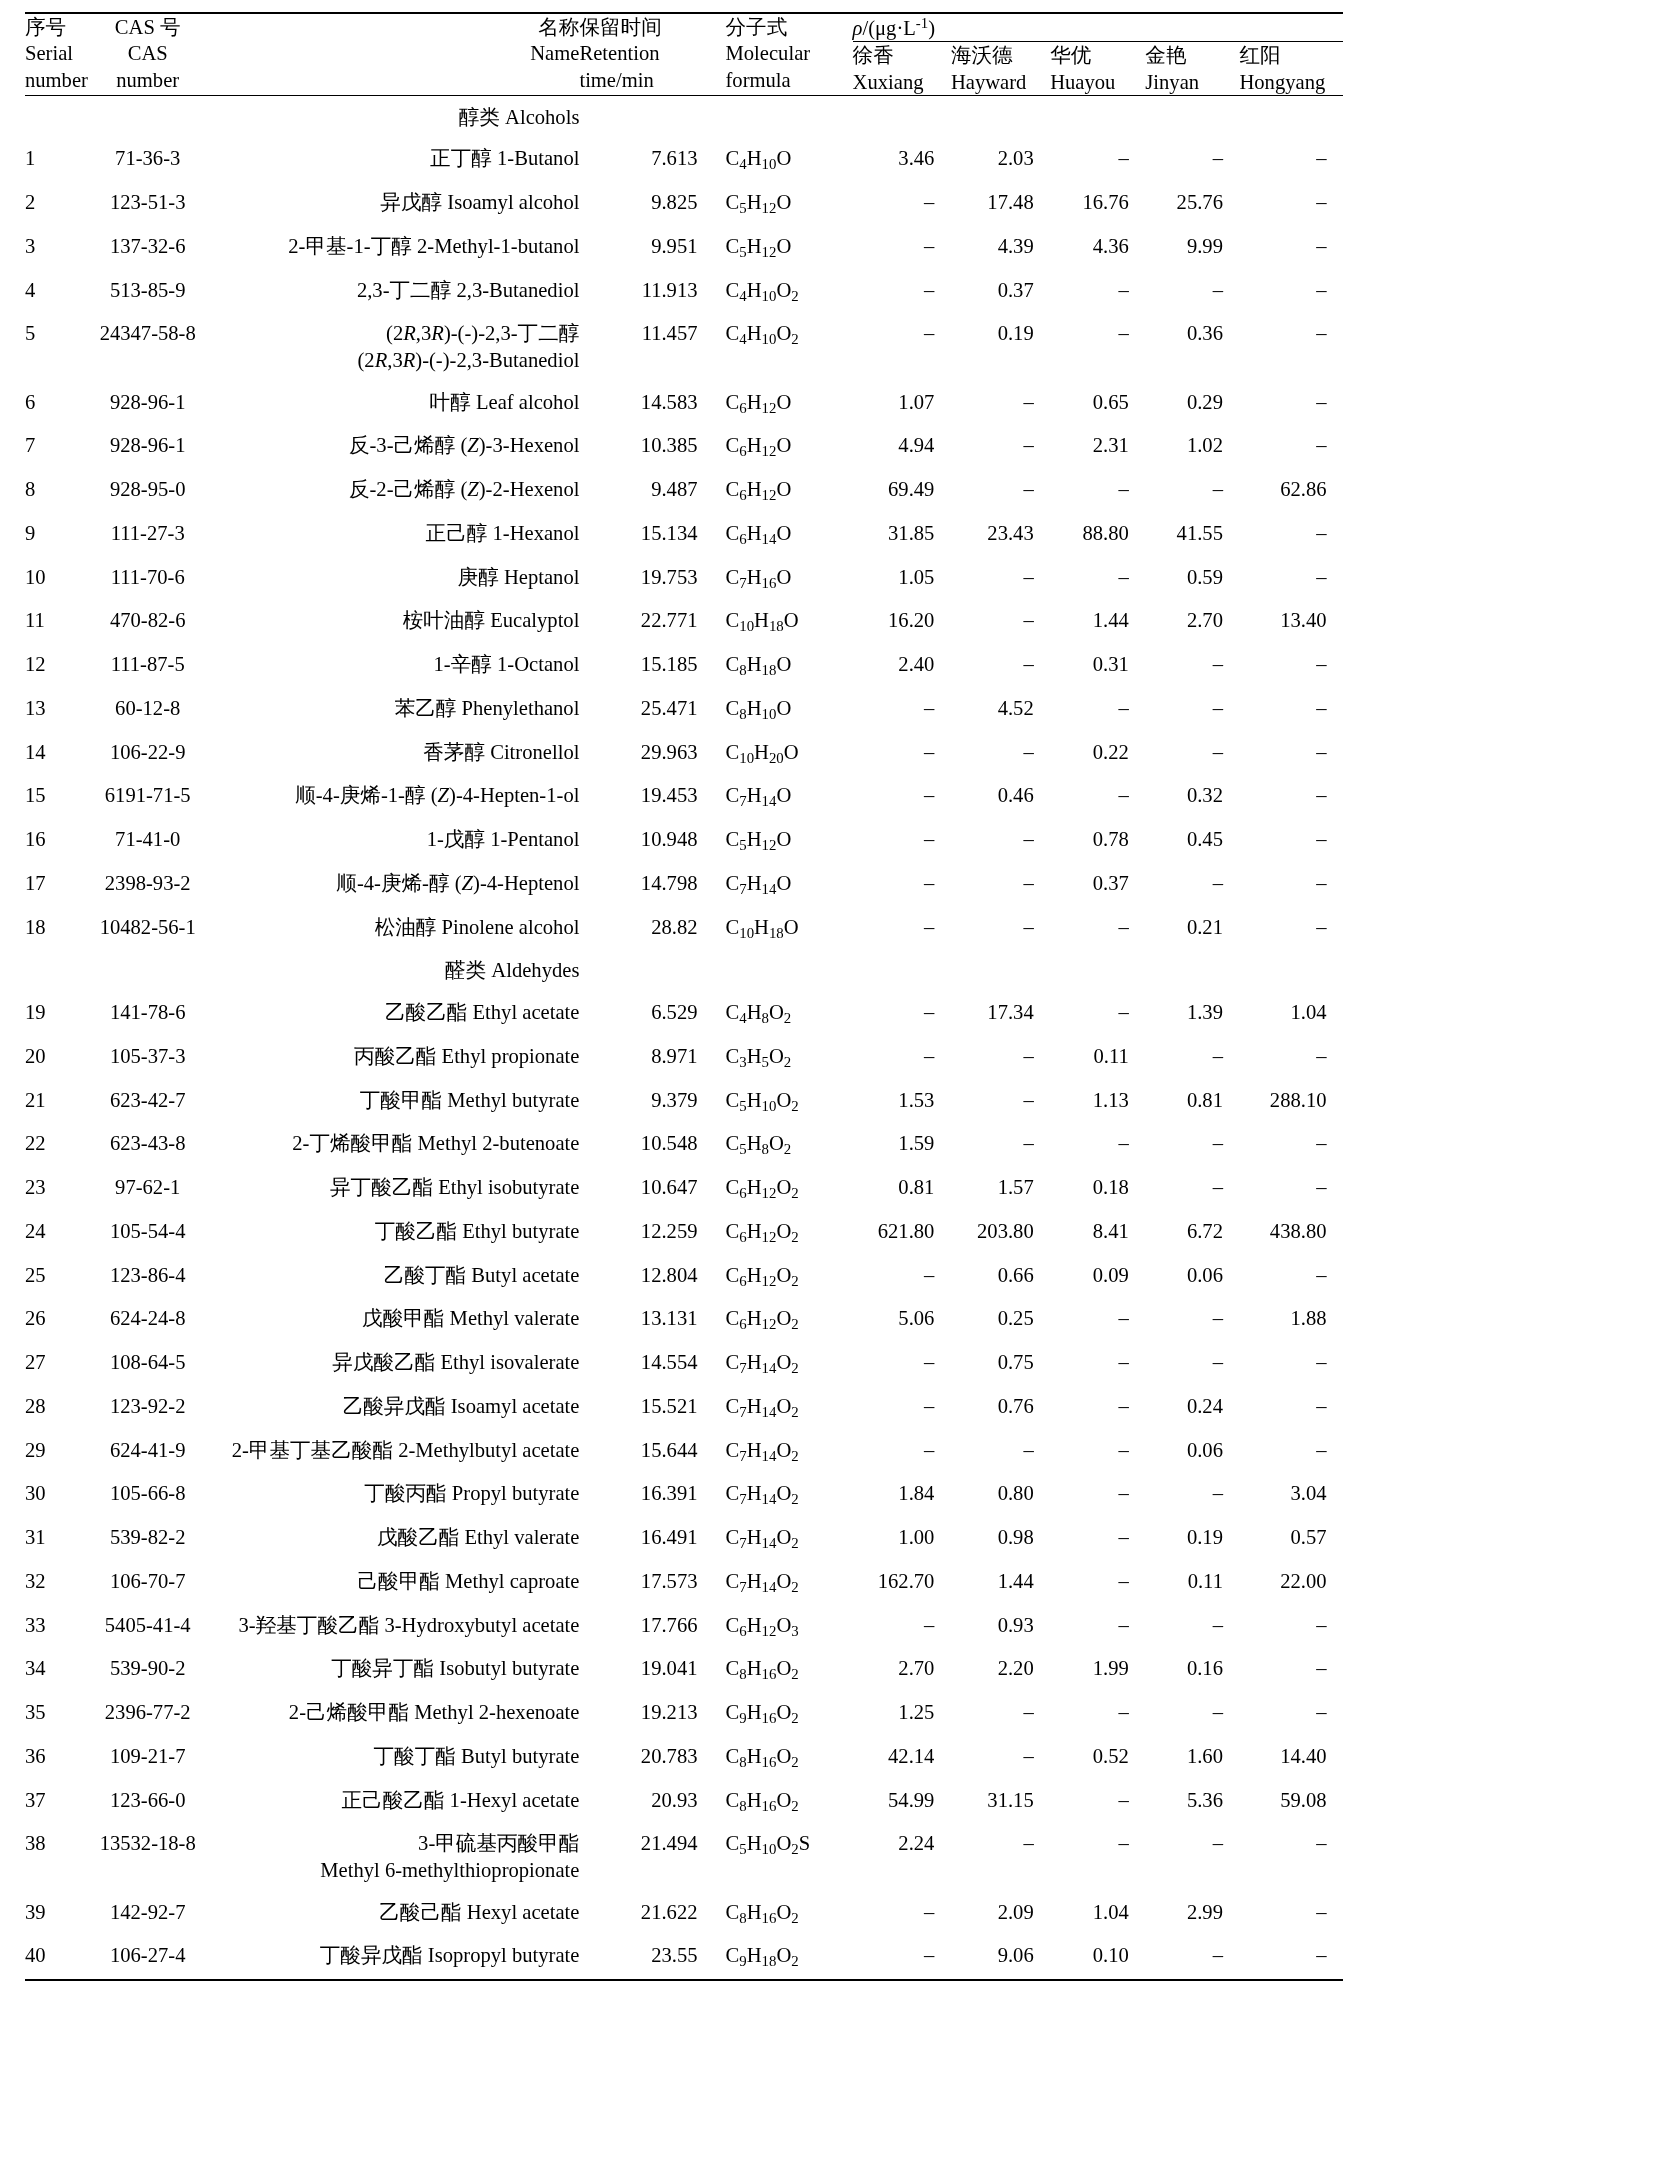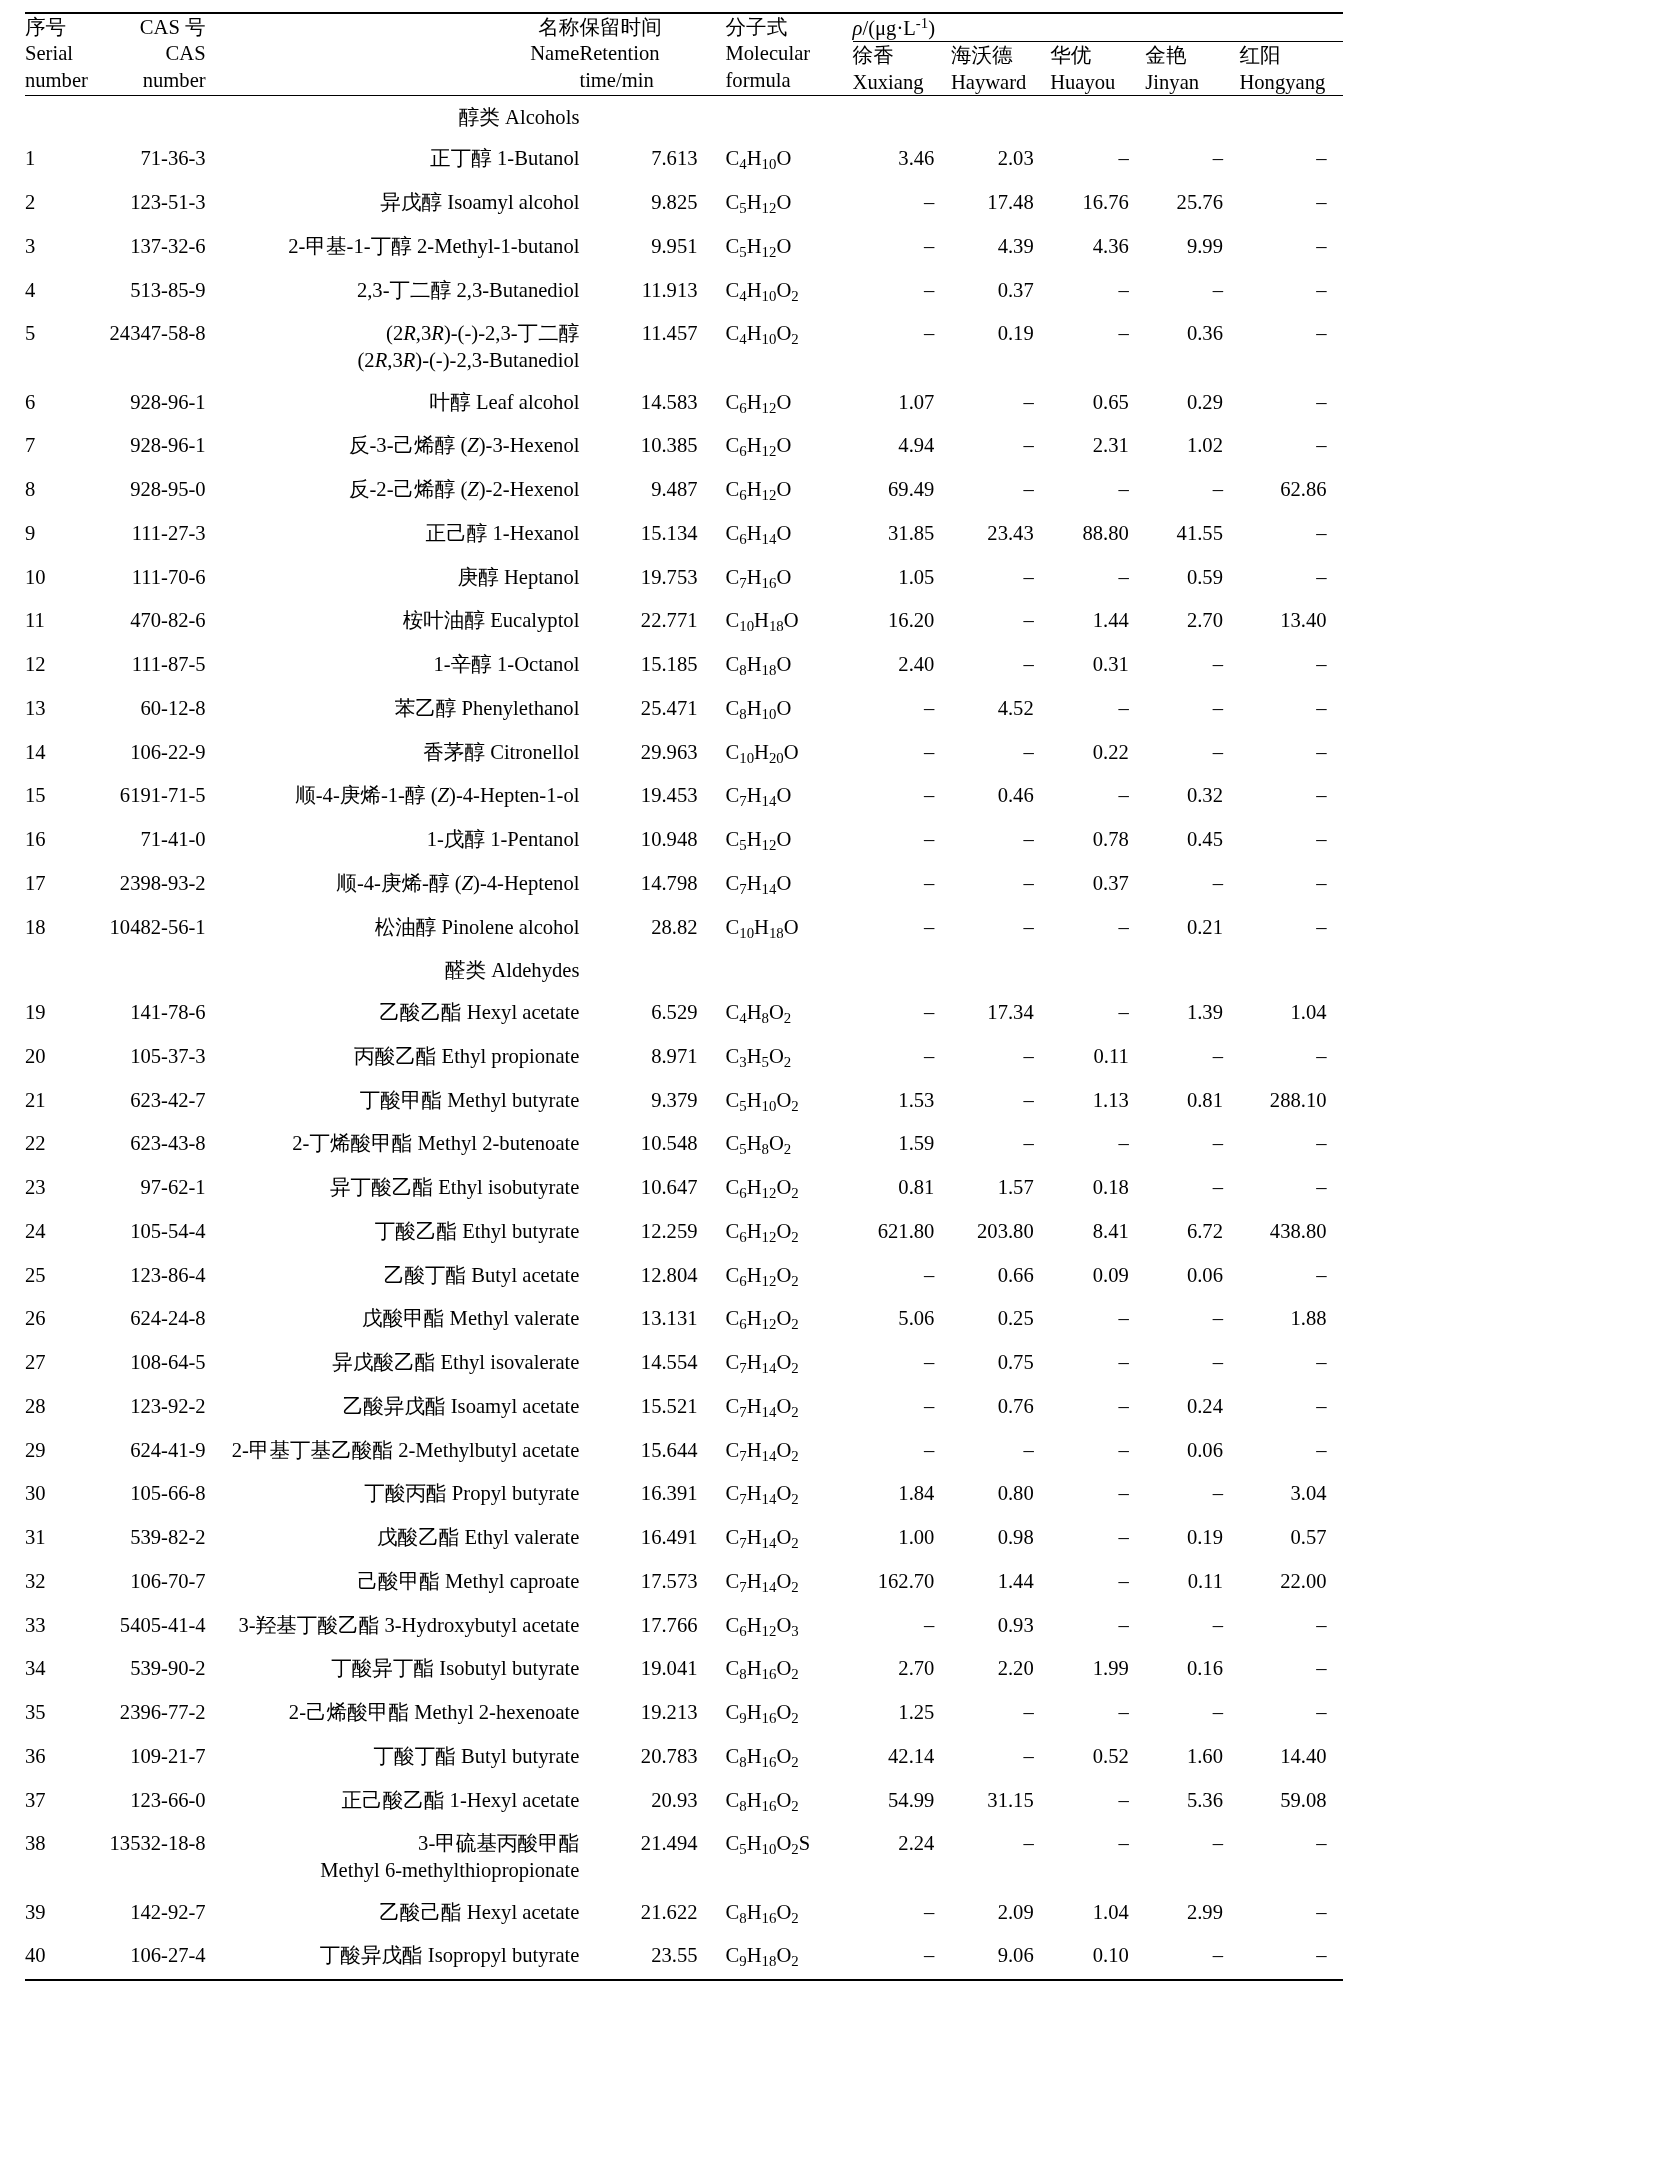--- a/index.html
+++ b/index.html
@@ -38,21 +38,21 @@
   .hdr td {
     padding-top: 8.2px;
     padding-bottom: 6.6px;
     vertical-align: top;
   }
   .hdr .cn { display: block; }
   .hdr .en { display: block; }
 
   
   .c-serial { width: 66px; text-align: left; }
-  .c-cas    { width: 152px; text-align: right; }
+  .c-cas    { width: 152px; text-align: center; }
   .c-name   { width: 498px; text-align: right; }
   .c-rt     { width: 144px; text-align: right; padding-right: 28px !important; }
   .c-mf     { width: 156px; text-align: left; }
   .c-val    { width: 99px; text-align: right; padding-right: 16.5px !important; }
 
   .rho-group-label {
     text-align: left;
     padding-top: 8.2px;
     padding-bottom: 3.3px;
   }
@@ -377,21 +377,21 @@
           <td class="c-mf"></td>
           <td class="c-val"></td>
           <td class="c-val"></td>
           <td class="c-val"></td>
           <td class="c-val"></td>
           <td class="c-val"></td>
         </tr>
         <tr>
           <td class="c-serial num">19</td>
           <td class="c-cas num">141-78-6</td>
-          <td class="c-name">乙酸乙酯 Hexyl acetate</td>
+          <td class="c-name">乙酸乙酯 Ethyl acetate</td>
           <td class="c-rt num">6.529</td>
           <td class="c-mf">C<sub>4</sub>H<sub>8</sub>O<sub>2</sub></td>
           <td class="c-val num">–</td>
           <td class="c-val num">17.34</td>
           <td class="c-val num">–</td>
           <td class="c-val num">1.39</td>
           <td class="c-val num">1.04</td>
         </tr>
         <tr>
           <td class="c-serial num">20</td>

